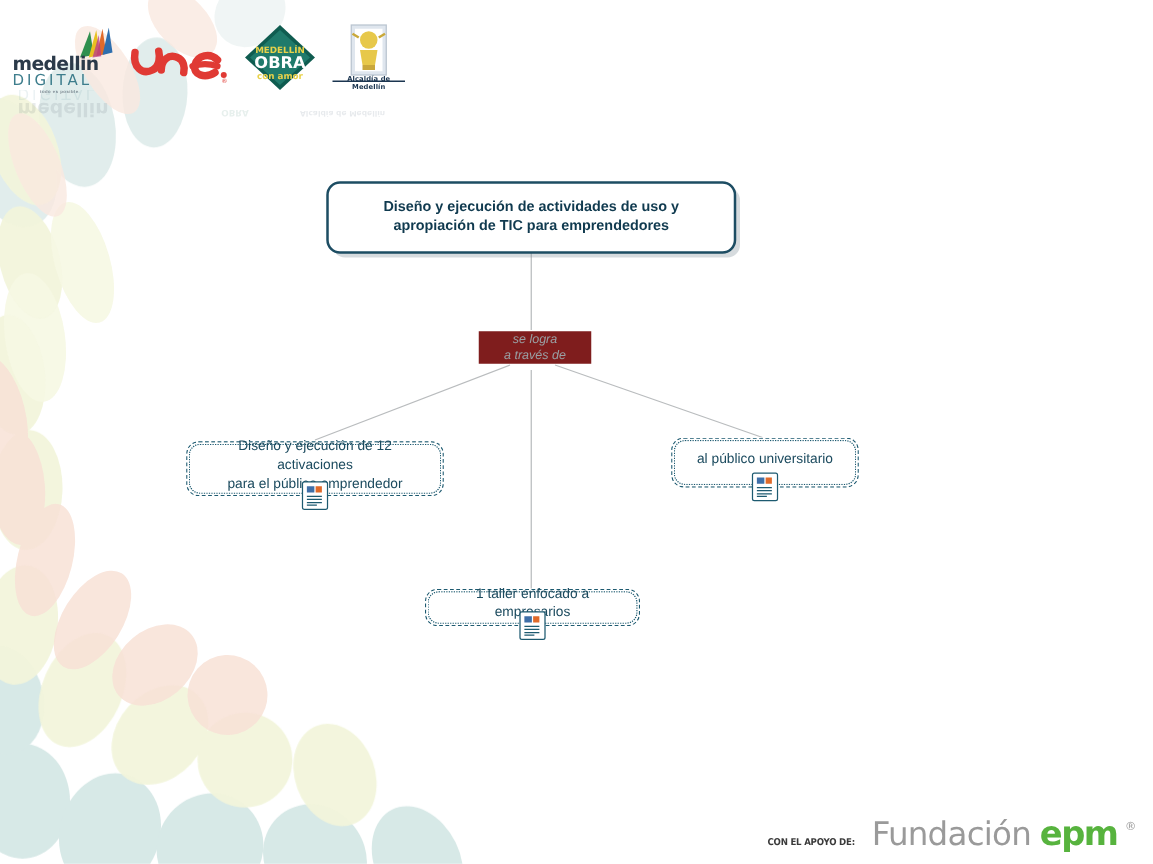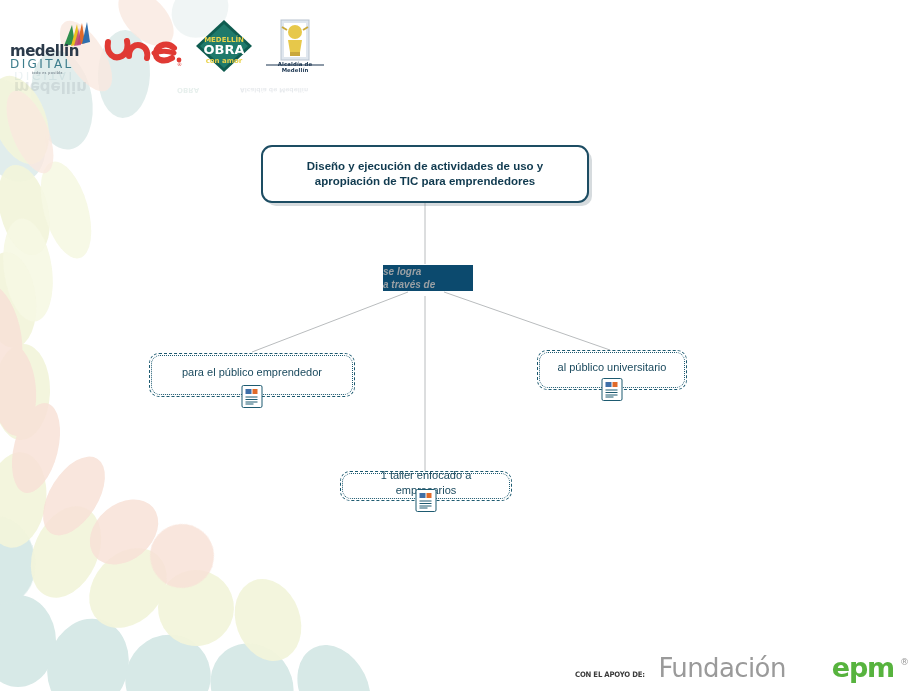--- a/index.html
+++ b/index.html
@@ -244,28 +244,27 @@
     z-index: 5;
     display: block;
   }
 
   
   #edge-label {
     position: absolute;
     left: 383px;
     top: 265px;
     width: 90px;
-    text-align: left;
+    text-align: center;
     font-size: 10px;
     font-style: italic;
     color: #9aa0a4;
     line-height: 13px;
-    background: #0c4a6e;
+    background: #7f1d1d;
     z-index: 2;
-    font-weight: bold;
   }
   #edge-label span { display: block; }
 
   
   #footer-credit {
     position: absolute;
     right: 12px;
     bottom: 10px;
     display: flex;
     align-items: baseline;
@@ -288,21 +287,20 @@
     letter-spacing: -0.6px;
     line-height: 1;
   }
   #footer-credit .epm {
     font-family: "DejaVu Sans", sans-serif;
     font-size: 27px;
     font-weight: bold;
     color: #57b33e;
     letter-spacing: -1.2px;
     line-height: 1;
-    margin-left: 39px;
   }
   #footer-credit .reg {
     font-family: "DejaVu Sans", sans-serif;
     font-size: 9px;
     color: #9a9a9a;
     position: relative;
     top: -12px;
     left: -1px;
   }
 </style>
@@ -448,20 +446,21 @@
   </div>
 
   <div id="edge-label">
     <span>se logra</span>
     <span>a través de</span>
   </div>
 
   <div class="node node-child" id="node-left">
     <div class="child-border"></div>
     <div class="child-label">
+      <div>Diseño y ejecución de 12 activaciones</div>
       <div>para el público emprendedor</div>
     </div>
     <svg class="doc-icon" viewBox="0 0 19 21" xmlns="http://www.w3.org/2000/svg">
       <rect x="0.5" y="0.5" width="18" height="20" fill="#ffffff"></rect>
       <rect x="3" y="3" width="6" height="5" fill="#3f6fa8"></rect>
       <rect x="10" y="3" width="5" height="5" fill="#e06a2a"></rect>
       <g stroke="#1d5a70" stroke-width="1">
         <line x1="3" y1="11" x2="15" y2="11"></line>
         <line x1="3" y1="13.5" x2="15" y2="13.5"></line>
         <line x1="3" y1="16" x2="15" y2="16"></line>

